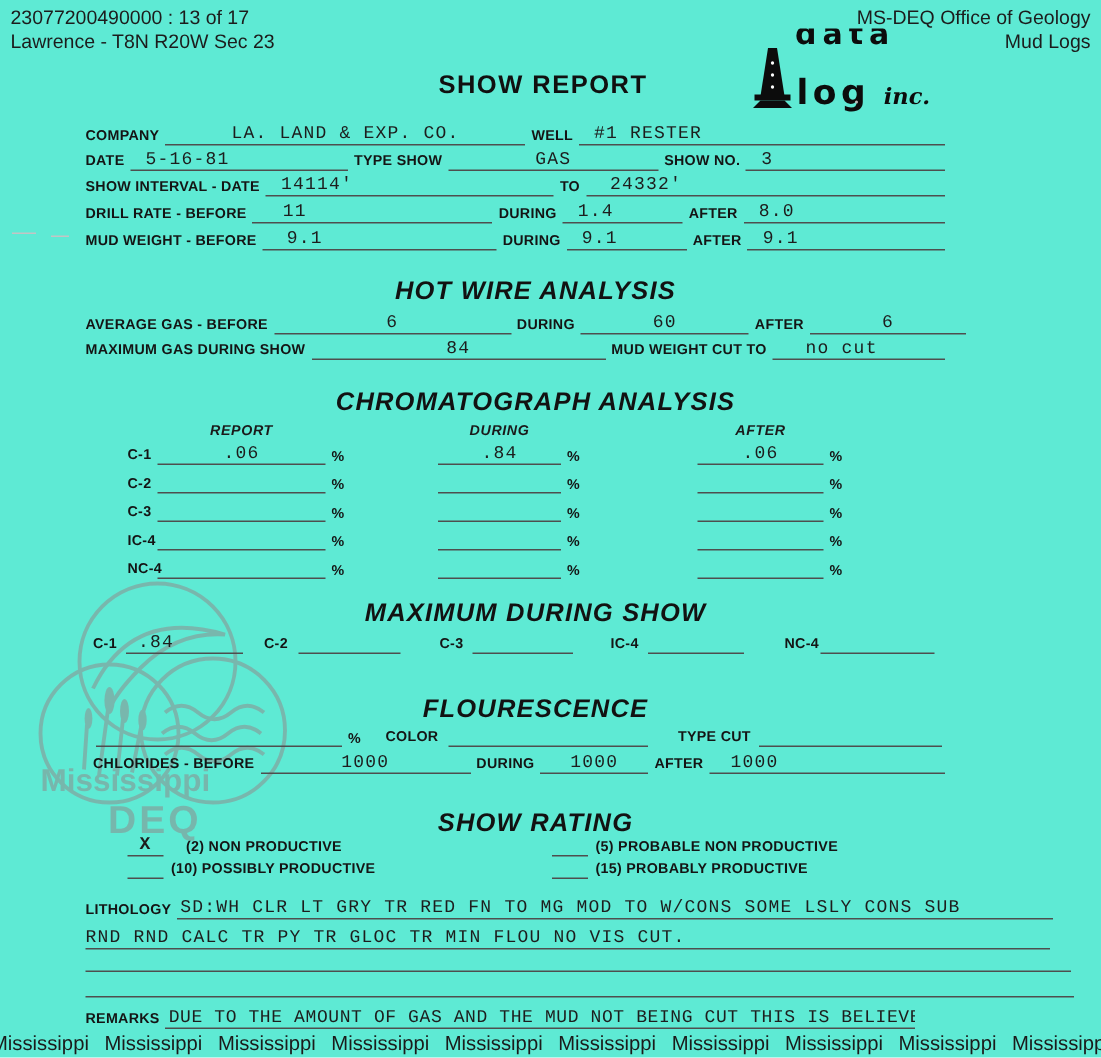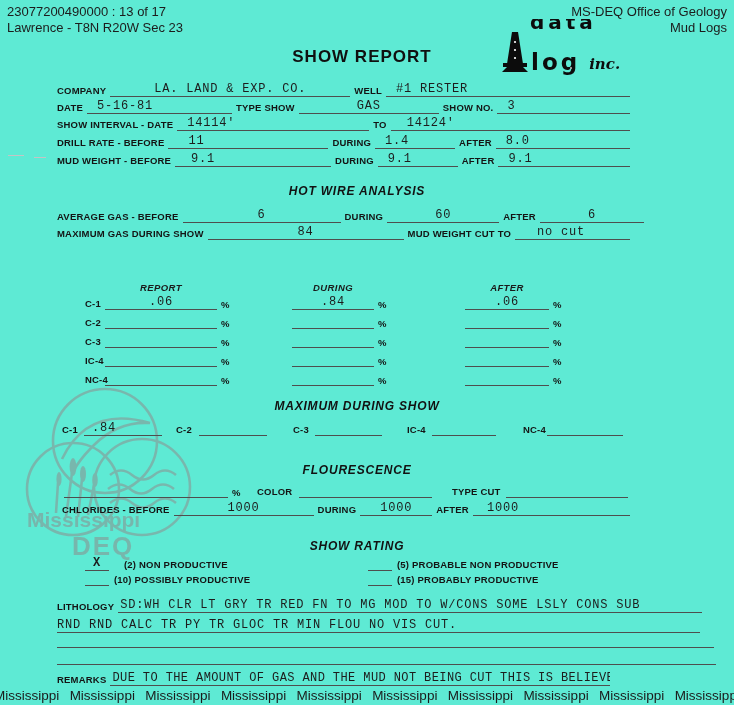--- a/index.html
+++ b/index.html
@@ -33,21 +33,21 @@
          gap:4px; height:16px; }
   .lbl { font-weight:700; font-size:9.5px; letter-spacing:0.2px; color:#141414;
          white-space:nowrap; line-height:12px; }
   .fld { border-bottom:1.5px solid #4e4e4e; font-family:"Liberation Mono", monospace;
          font-size:12px; letter-spacing:0.8px; color:#1d1d1d; text-align:center;
          white-space:nowrap; height:15px; line-height:15px; overflow:hidden; }
   .fld.left { text-align:left; padding-left:10px; }
   .grow { flex:1 1 auto; }
 
   .heading { position:absolute; left:0; width:714px; text-align:center; font-style:italic;
-             font-weight:700; font-size:12px; letter-spacing:0.8px; color:#121212; }
+             font-weight:700; font-size:17px; letter-spacing:0.8px; color:#121212; }
 
   
   .crow { position:absolute; left:0; width:734px; height:16px; }
   .crow .clbl { position:absolute; top:3px; font-weight:700; font-size:9.5px;
                 letter-spacing:0.2px; color:#141414; white-space:nowrap; }
   .crow .cfld { position:absolute; top:0; border-bottom:1.5px solid #4e4e4e; height:15px;
                 line-height:15px; font-family:"Liberation Mono", monospace; font-size:12px;
                 letter-spacing:0.8px; color:#1d1d1d; text-align:center; }
   .crow .chead { position:absolute; top:0; text-align:center; font-style:italic;
                  font-weight:700; font-size:9.5px; letter-spacing:0.4px; }
@@ -133,21 +133,21 @@
     <span class="lbl">TYPE SHOW</span>
     <span class="fld" style="flex:0 0 140px">GAS</span>
     <span class="lbl">SHOW NO.</span>
     <span class="fld left grow">3</span>
   </div>
 
   <div class="row" style="top:115px">
     <span class="lbl">SHOW INTERVAL - DATE</span>
     <span class="fld left" style="flex:0 0 192px">14114'</span>
     <span class="lbl">TO</span>
-    <span class="fld left grow" style="padding-left:16px">14124'</span>
+    <span class="fld left grow" style="padding-left:16px">24332'</span>
   </div>
 
   <div class="row" style="top:133px">
     <span class="lbl">DRILL RATE - BEFORE</span>
     <span class="fld left" style="flex:0 0 160px; padding-left:20px">11</span>
     <span class="lbl">DURING</span>
     <span class="fld left" style="flex:0 0 80px">1.4</span>
     <span class="lbl">AFTER</span>
     <span class="fld left grow">8.0</span>
   </div>
@@ -172,20 +172,21 @@
     <span class="fld grow">6</span>
   </div>
 
   <div class="row" style="top:224px">
     <span class="lbl">MAXIMUM GAS DURING SHOW</span>
     <span class="fld" style="flex:0 0 196px">84</span>
     <span class="lbl">MUD WEIGHT CUT TO</span>
     <span class="fld left grow" style="padding-left:22px">no cut</span>
   </div>
 
+  <div class="heading" style="top:258px">CHROMATOGRAPH ANALYSIS</div>
 
   <div class="crow" style="top:282px">
     <span class="chead" style="left:105px;width:112px">REPORT</span>
     <span class="chead" style="left:292px;width:82px">DURING</span>
     <span class="chead" style="left:465px;width:84px">AFTER</span>
   </div>
 
   <div class="crow" style="top:295px">
     <span class="clbl" style="left:85px">C-1</span>
     <span class="cfld" style="left:105px;width:112px">.06</span>

